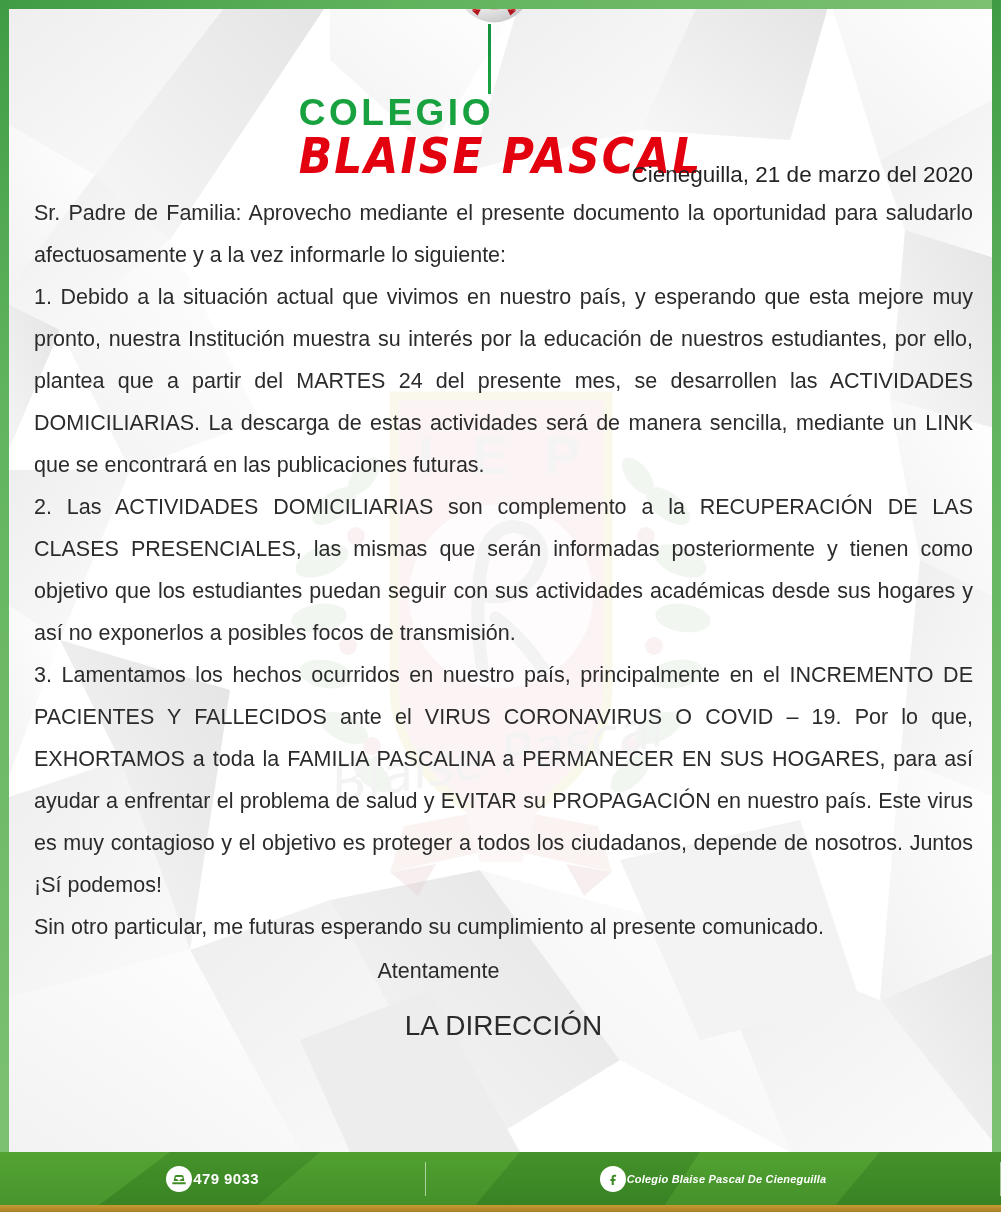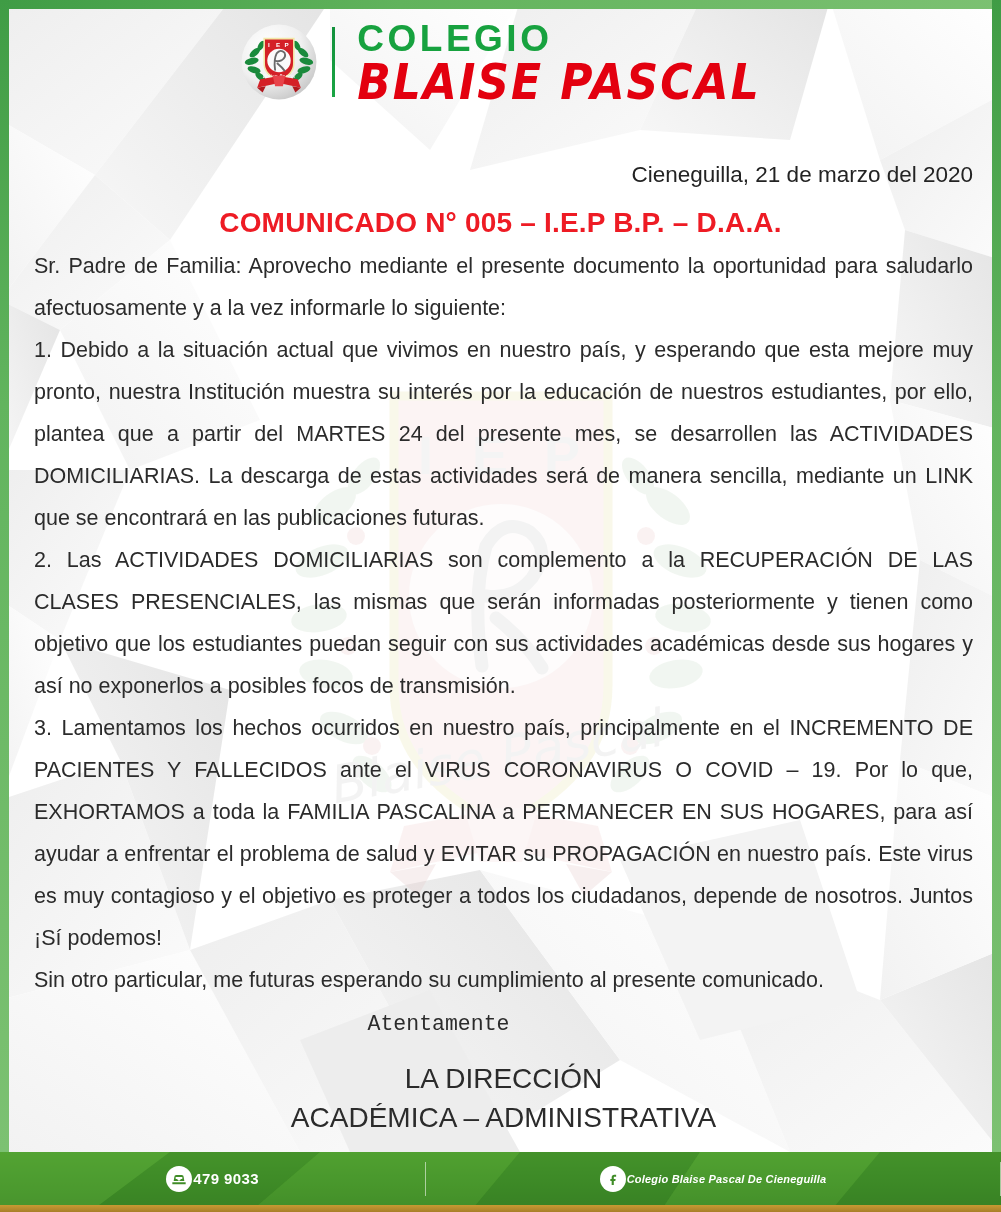--- a/index.html
+++ b/index.html
@@ -67,20 +67,21 @@
   
   .header {
     position: absolute;
     left: 0; top: 9px;
     width: 1001px;
     height: 105px;
     z-index: 20;
     display: flex;
     align-items: center;
     justify-content: center;
+    flex-direction: column;
   }
   .logo-badge {
     width: 78px;
     height: 78px;
     margin-right: 14px;
     flex: 0 0 auto;
   }
   .logo-badge svg { width: 100%; height: 100%; display: block; }
 
   .logo-divider {
@@ -160,21 +161,20 @@
     color: #2b2b2b;
     line-height: 39px;
   }
   .atentamente {
     text-align: center;
     font-size: 21.5px;
     color: #2b2b2b;
     line-height: 42px;
     padding-right: 130px;
     margin-top: 2px;
-    font-family: Liberation Mono, monospace;
   }
   .sig-block { margin-top: 14px; }
 
   
   .footer {
     position: absolute;
     left: 0;
     bottom: 0;
     width: 1001px;
     height: 60px;
@@ -418,39 +418,37 @@
     <div class="brand-block">
       <div class="brand-colegio">COLEGIO</div>
       <div class="brand-name">BLAISE PASCAL</div>
     </div>
   </div>
 
   <div class="doc">
 
     <div class="date-line">Cieneguilla, 21 de marzo del 2020</div>
 
-    <div class="comunicado-title">COMUNICADO N° 005 – I.E.P B.P. – D.A.A.</div>
 
     <div class="body-text">
 
       <p class="para">Sr. Padre de Familia: Aprovecho mediante el presente documento la oportunidad para saludarlo afectuosamente y a la vez informarle lo siguiente:</p>
 
       <p class="para">1.  Debido a la situación actual que vivimos en nuestro país, y esperando que esta mejore muy pronto, nuestra Institución muestra su interés por la educación de nuestros estudiantes, por ello, plantea que a partir del MARTES 24 del presente mes, se desarrollen las ACTIVIDADES DOMICILIARIAS. La descarga de estas actividades será de manera sencilla, mediante un LINK que se encontrará en las publicaciones futuras.</p>
 
       <p class="para">2.  Las ACTIVIDADES DOMICILIARIAS son complemento a la RECUPERACIÓN DE LAS CLASES PRESENCIALES, las mismas que serán informadas posteriormente y tienen como objetivo que los estudiantes puedan seguir con sus actividades académicas desde sus hogares y así no exponerlos a posibles focos de transmisión.</p>
 
       <p class="para">3. Lamentamos los hechos ocurridos en nuestro país, principalmente en el INCREMENTO DE PACIENTES Y FALLECIDOS ante el VIRUS CORONAVIRUS O COVID – 19. Por lo que, EXHORTAMOS a toda la FAMILIA PASCALINA a PERMANECER EN SUS HOGARES, para así ayudar a enfrentar el problema de salud y EVITAR su PROPAGACIÓN en nuestro país. Este virus es muy contagioso y el objetivo es proteger a todos los ciudadanos, depende de nosotros. Juntos ¡Sí podemos!</p>
 
       <p class="para left">Sin otro particular, me futuras esperando su cumplimiento al presente comunicado.</p>
 
       <div class="atentamente">Atentamente</div>
 
       <div class="sig-block">
         <div class="sig-line">LA DIRECCIÓN</div>
-        <div class="sig-line">ACADÉMICA – ADMINISTRATIVA</div>
       </div>
 
     </div>
   </div>
 
   <div class="footer">
 
     <div class="footer-facets">
       <svg width="1001" height="60" viewBox="0 0 1001 60" preserveAspectRatio="none">
         <polygon points="0,0 170,0 90,60 0,60" fill="#57a736" opacity="0.55"></polygon>

